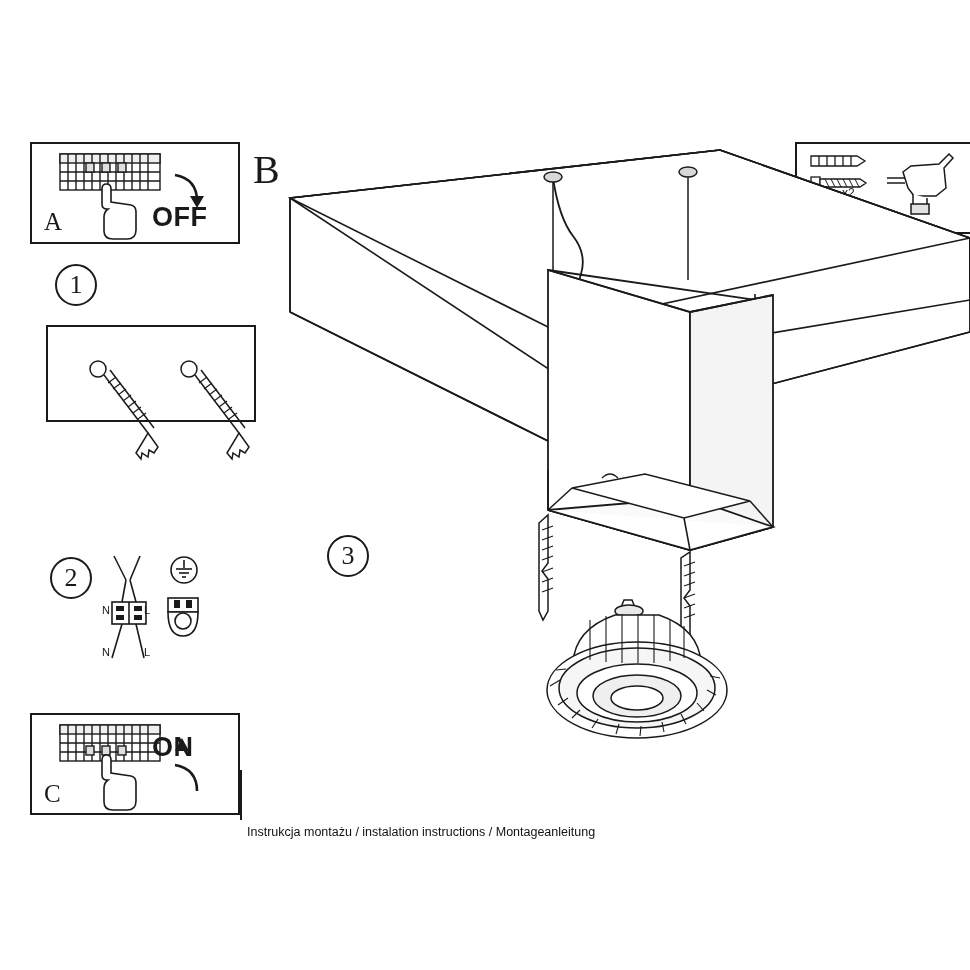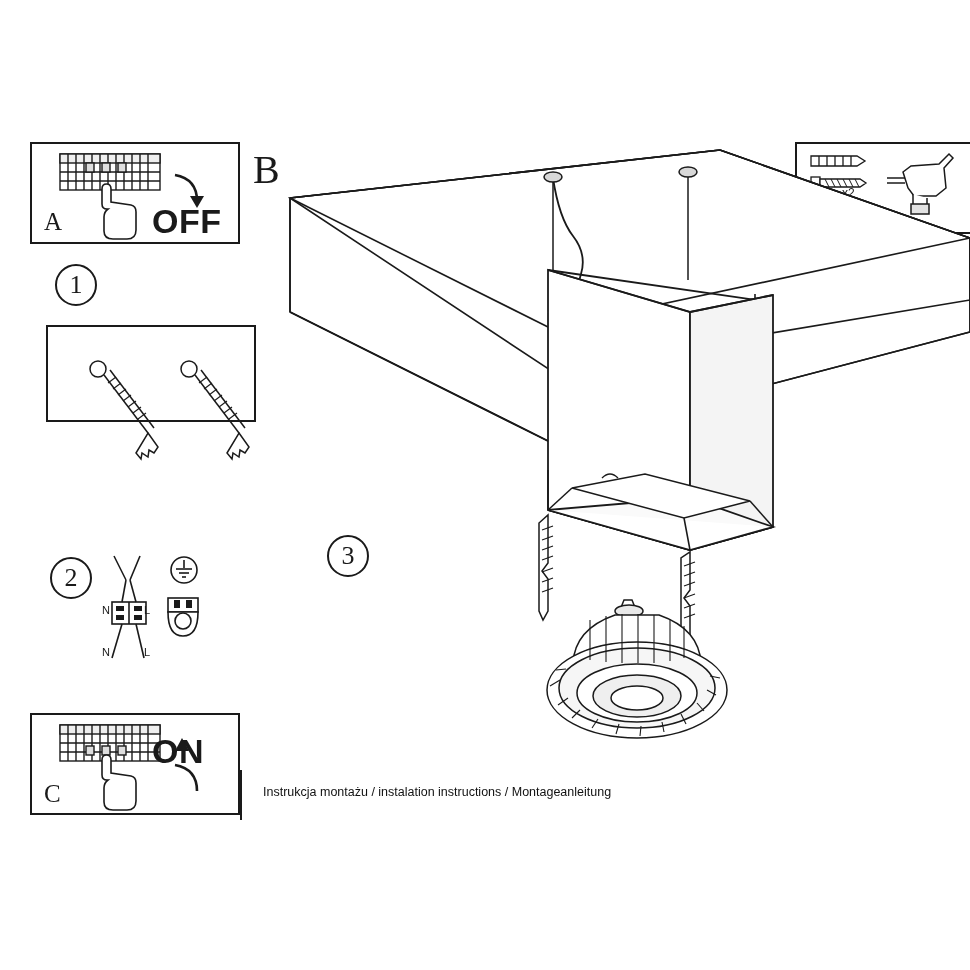--- a/index.html
+++ b/index.html
@@ -51,21 +51,21 @@
     color: #1a1a1a;
     line-height: 1;
   }
   .panel-letter {
     position: absolute;
     font-size: 25px;
     font-family: "Liberation Serif", serif;
   }
   .onoff-label {
     position: absolute;
-    font-size: 34px;
+    font-size: 27px;
     font-weight: bold;
     font-family: "Liberation Sans", sans-serif;
     letter-spacing: 0.5px;
   }
   .tiny-label {
     position: absolute;
     font-size: 11px;
     font-family: "Liberation Sans", sans-serif;
   }
   .caption {
@@ -409,19 +409,19 @@
         <line x1="356" y1="496" x2="356" y2="542"></line>
         <line x1="372" y1="494" x2="372" y2="543"></line>
         <line x1="388" y1="494" x2="388" y2="543"></line>
         <line x1="404" y1="495" x2="404" y2="543"></line>
         <line x1="420" y1="499" x2="420" y2="541"></line>
         <line x1="434" y1="506" x2="434" y2="538"></line>
       </g>
     </g>
   </svg>
 
-  <div class="caption" style="left:247px; top:783px; width:420px;margin-left:16px;">
+  <div class="caption" style="left:247px; top:823px; width:420px;">
     <div>Instrukcja montażu / instalation instructions / Montageanleitung</div>
   </div>
 
   <div class="abs" style="left:240px; top:770px; width:2px; height:50px; background:#1a1a1a;"></div>
 
 </div>
 
 </body></html>

